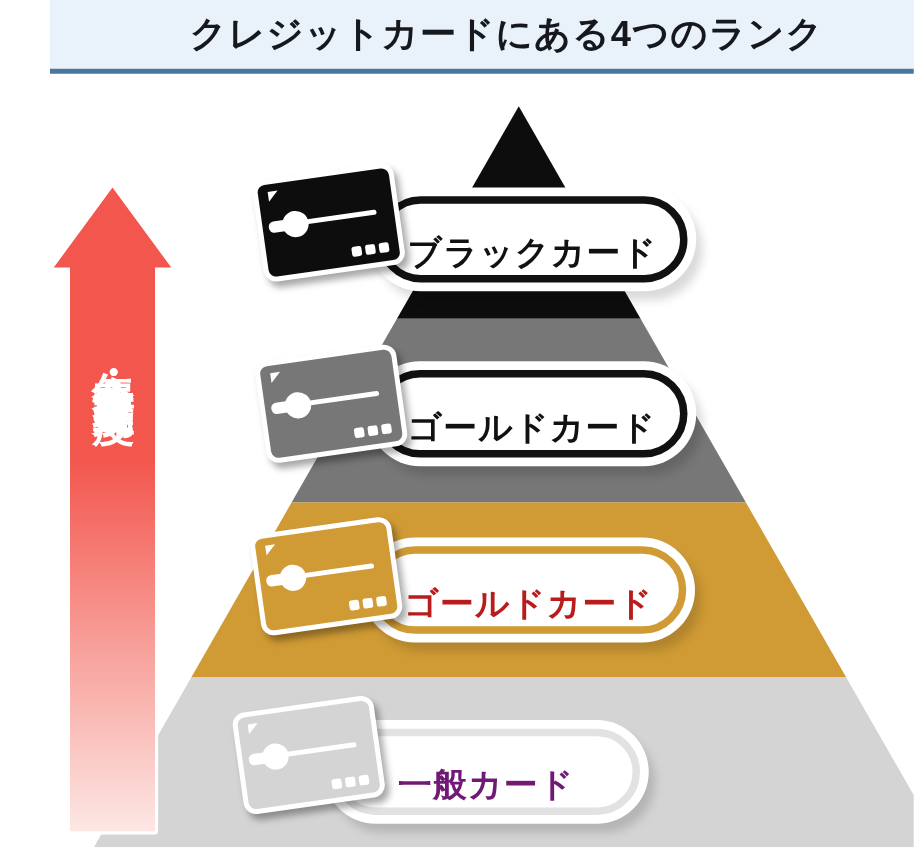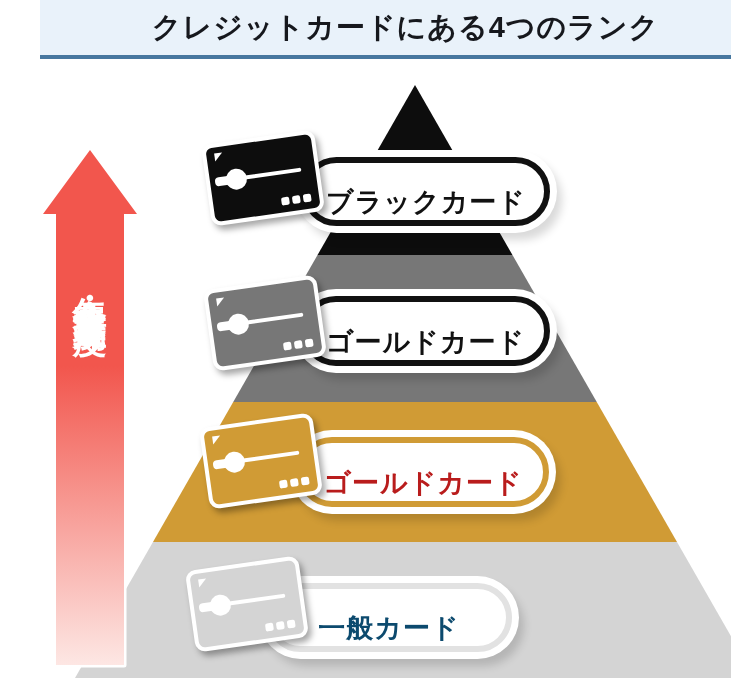--- a/index.html
+++ b/index.html
@@ -95,21 +95,21 @@
   <div class="pill" id="pill-0" style="border-color: rgb(17, 17, 17);">
     <span class="pill-text" style="color: rgb(17, 17, 17);">ブラックカード</span>
   </div>
   <div class="pill" id="pill-1" style="border-color: rgb(17, 17, 17);">
     <span class="pill-text" style="color: rgb(17, 17, 17);">ゴールドカード</span>
   </div>
   <div class="pill" id="pill-2" style="border-color: rgb(208, 155, 53);">
     <span class="pill-text" style="color: #b91c1c;">ゴールドカード</span>
   </div>
   <div class="pill" id="pill-3" style="border-color: rgb(226, 226, 226);">
-    <span class="pill-text" style="color: #0c4a6e; font-family: Liberation Serif, serif;">一般カード</span>
+    <span class="pill-text" style="color: #701a75; font-family: Liberation Serif, serif;">一般カード</span>
   </div>
 
   <div class="card" id="card-0" style="background: rgb(13, 13, 13);">
     <span class="c-tri"></span>
     <span class="c-stub"></span>
     <span class="c-knob"></span>
     <span class="c-line"></span>
     <span class="c-dots">
         <i></i>
         <i></i>

